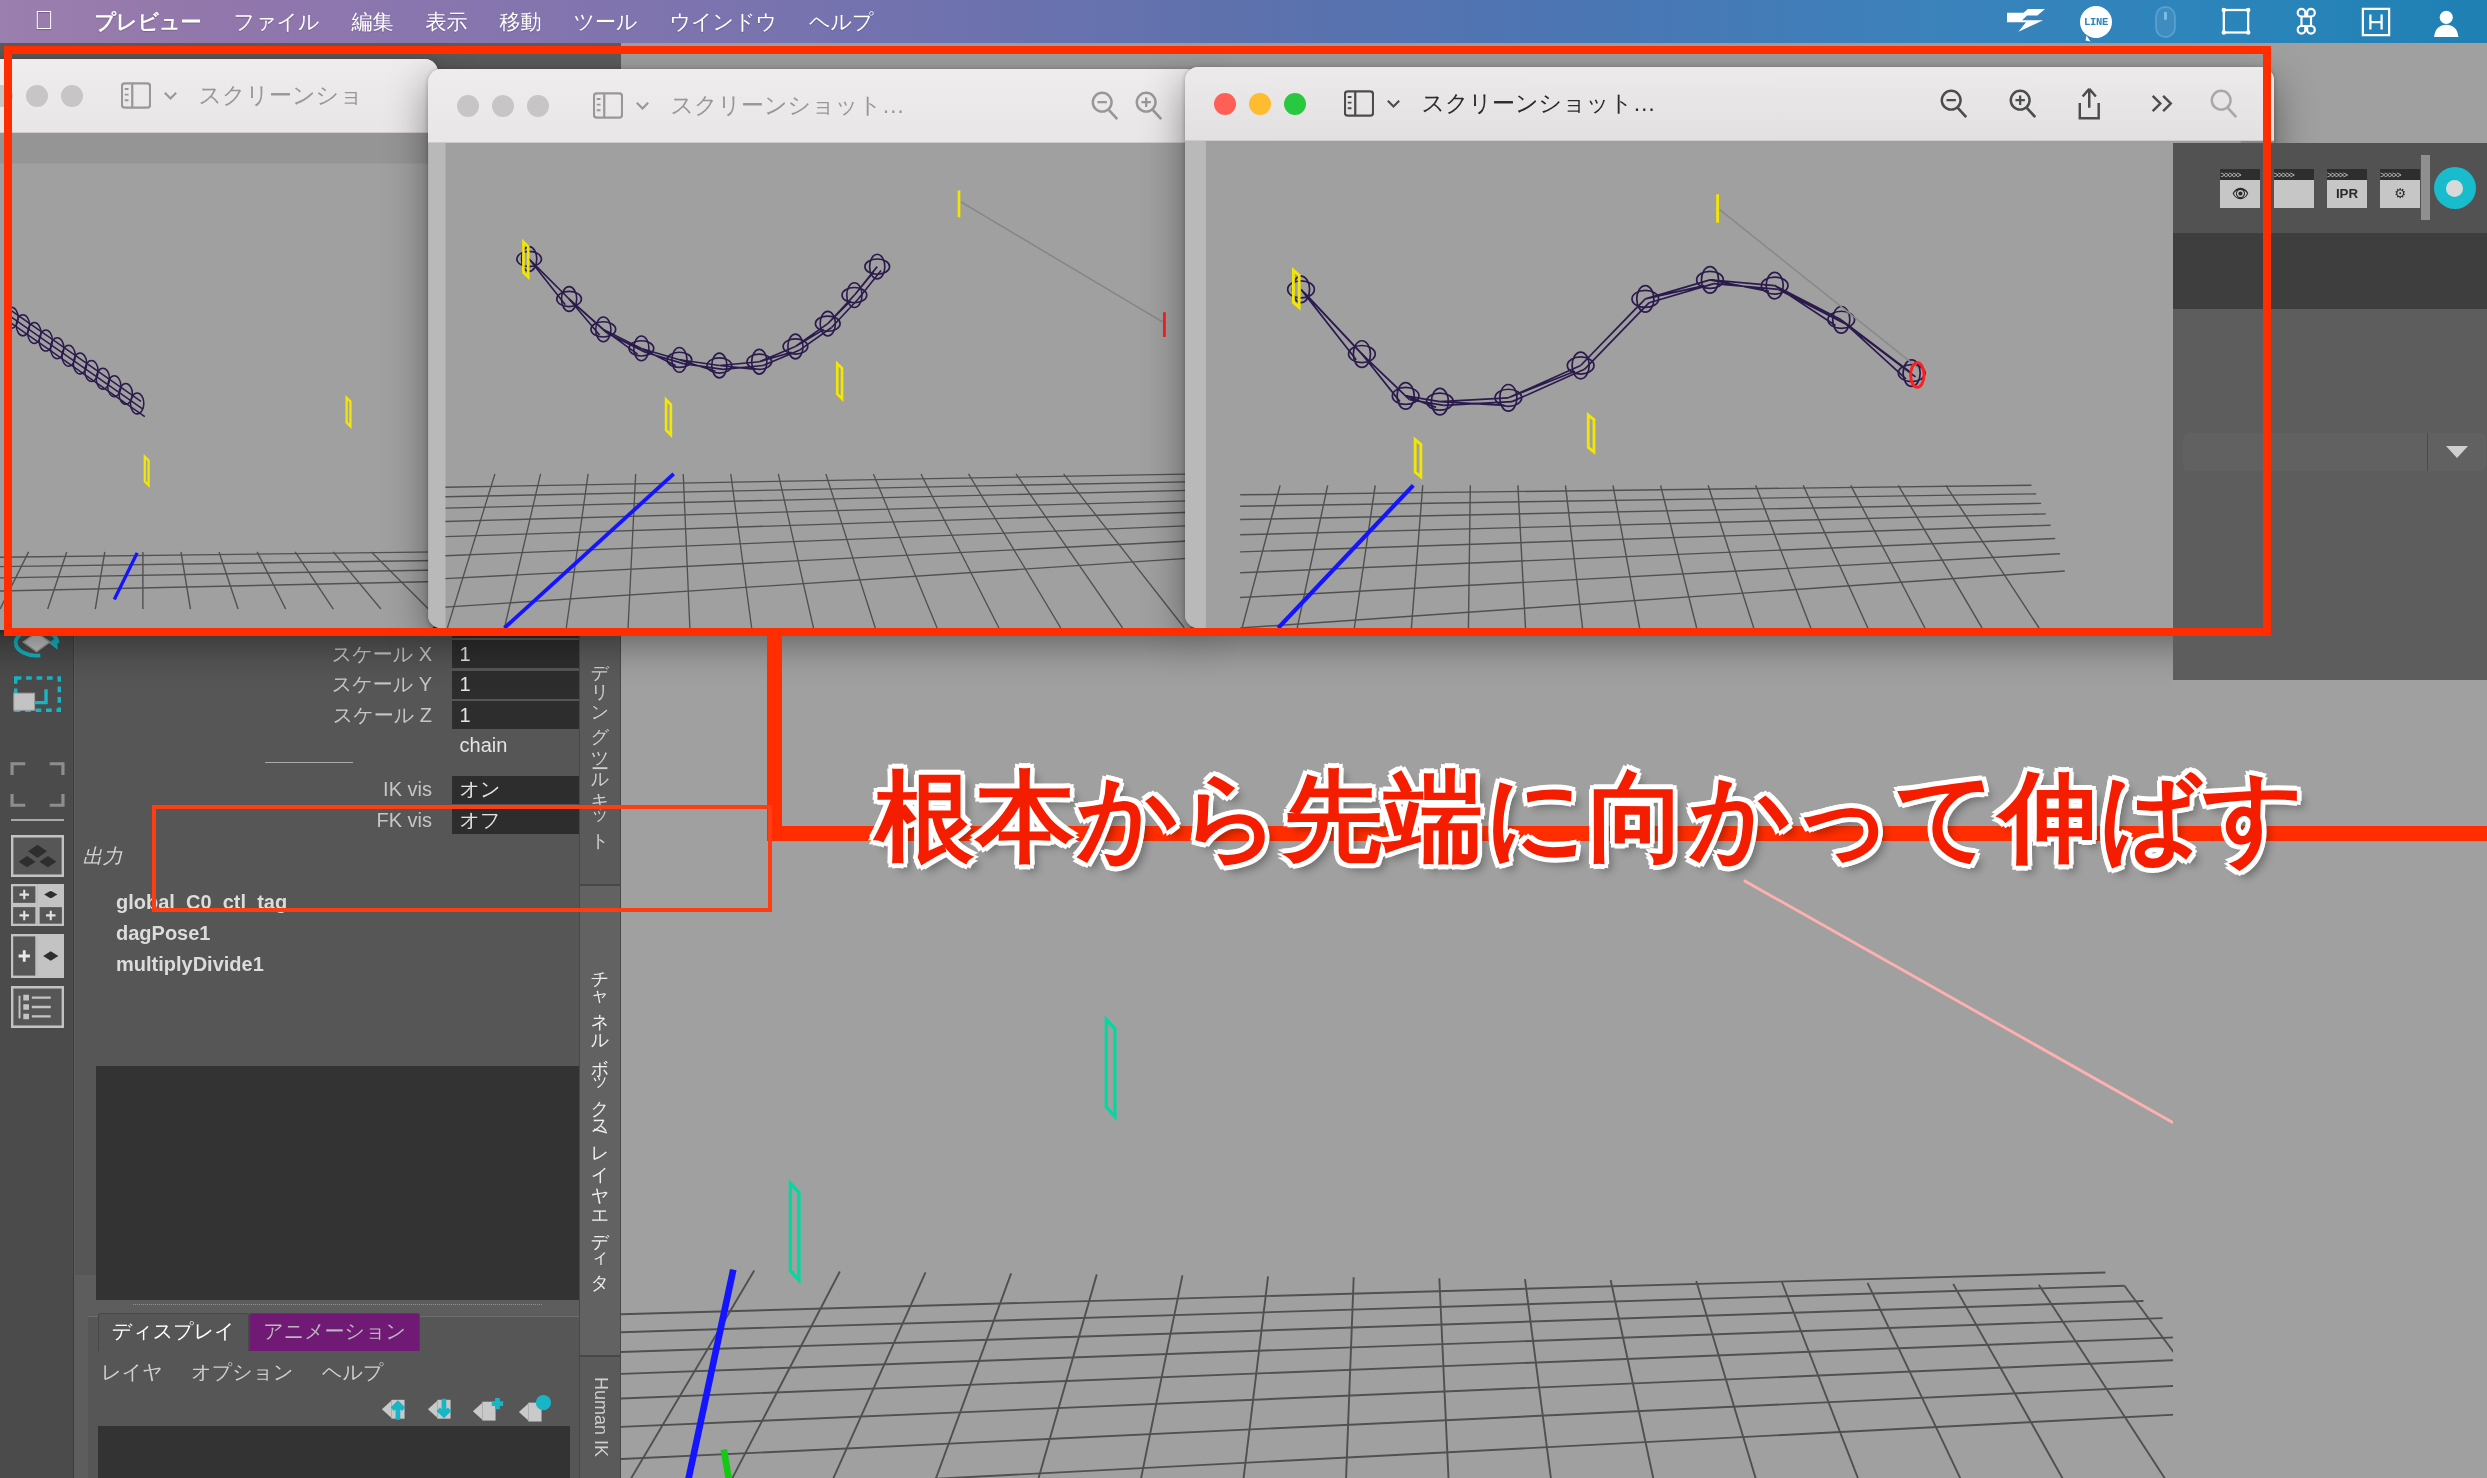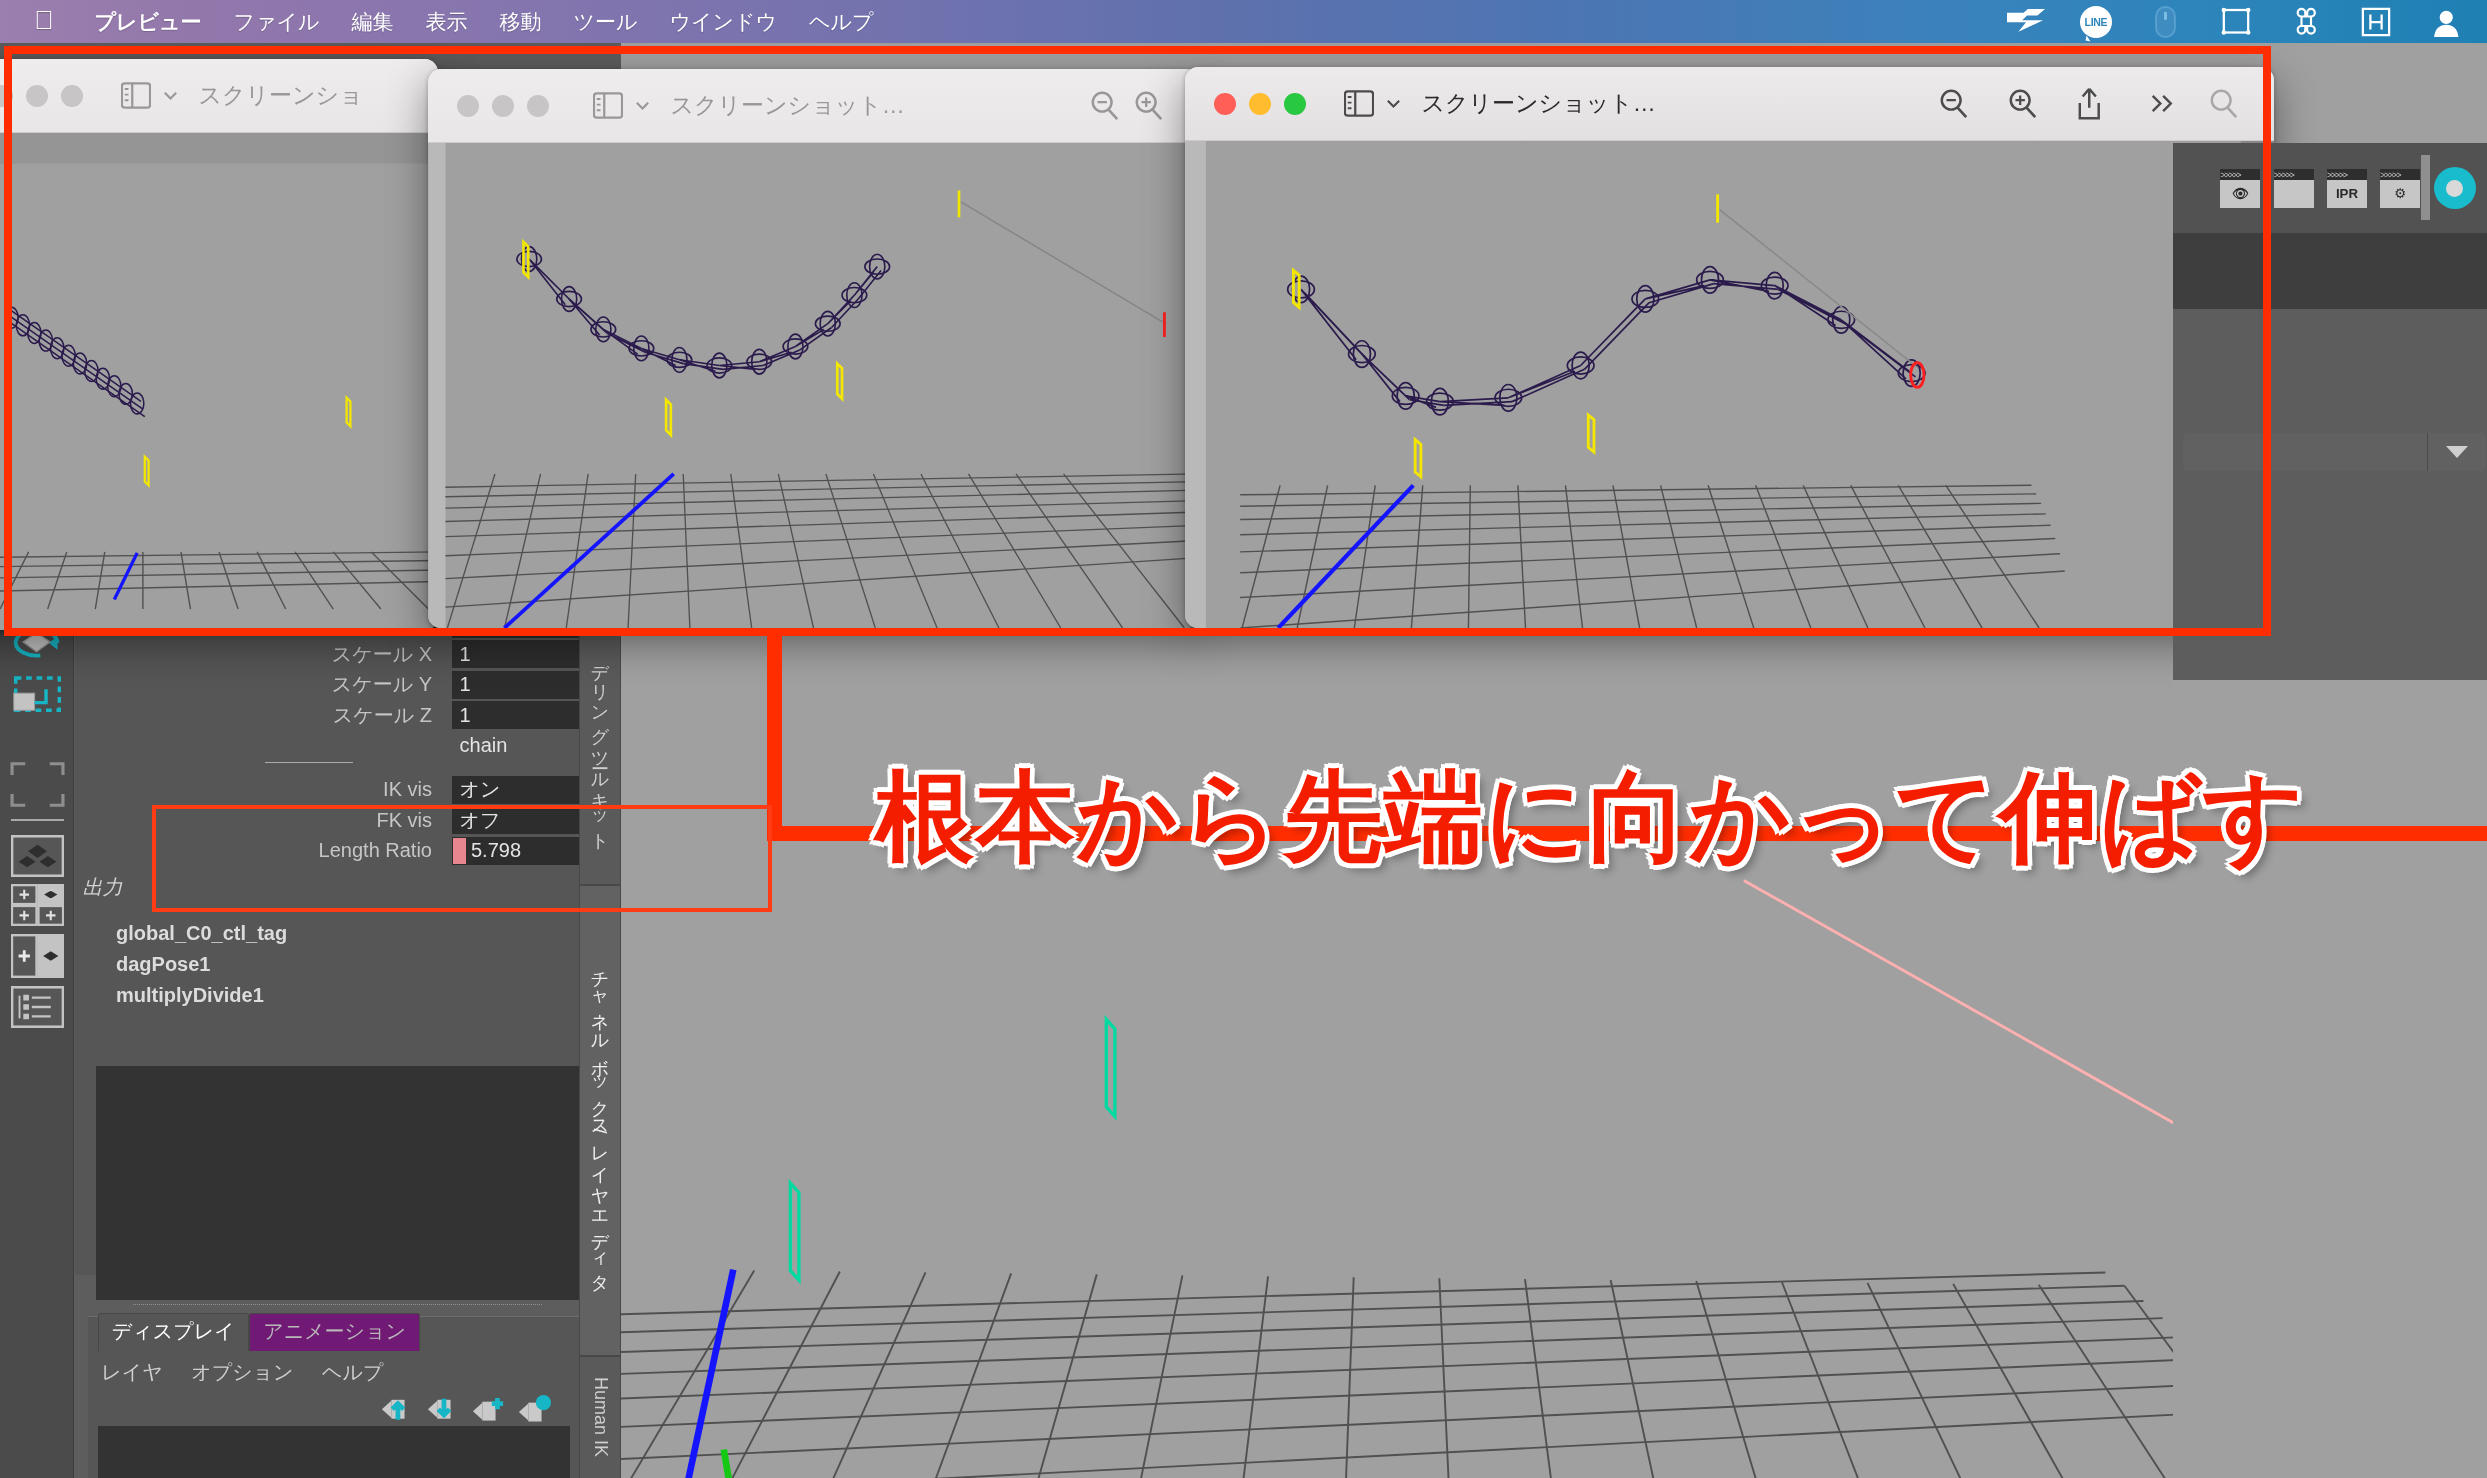--- a/index.html
+++ b/index.html
@@ -24,21 +24,21 @@
     color: #fff; font-size: 26px; line-height: 1; margin: 0 25px 0 34px;
     text-shadow: 0 1px 1px rgba(0,0,0,.25);
     position: relative; top: -1.9px;
   }
   #menubar .mi {
     color: #fff; font-size: 21px; padding: 0 16px; white-space: nowrap;
     text-shadow: 0 1px 1px rgba(0,0,0,.18);
   }
   #menubar .mi.bold { font-weight: bold; }
   #menubar .spacer { flex: 1; }
-  #menubar .status { display: flex; align-items: center; gap: 3px; padding-right: 7.6px; }
+  #menubar .status { display: flex; align-items: center; gap: 3px; padding-right: 7.6px; font-family: Liberation Mono, monospace; }
   #menubar .sicon {
     width: 67px; height: 43px; display: flex; align-items: center;
     justify-content: center; color: #fff;
   }
   #menubar .sicon svg { display: block; }
   .line-badge {
     width: 32px; height: 32px; border-radius: 50%;
     background: #fff; color: #2d85bb; font-size: 10.5px; font-weight: bold;
     display: flex; align-items: center; justify-content: center;
     position: relative; letter-spacing: -0.3px;
@@ -531,27 +531,20 @@
     <div class="attr-sep">
         <div class="line"></div>
       </div>
     <div class="attr-row">
       <div class="lbl">IK vis</div>
       <div class="fld">オン</div>
     </div>
     <div class="attr-row">
       <div class="lbl">FK vis</div>
       <div class="fld">オフ</div>
-    </div>
-    <div class="attr-row">
-      <div class="lbl">Length Ratio</div>
-      <div class="fld slider">
-        <span class="handle"></span>
-        <span>5.798</span>
-      </div>
     </div>
 
     <div id="attr-out">
       <div class="head">出力</div>
       <div class="item">global_C0_ctl_tag</div>
       <div class="item">dagPose1</div>
       <div class="item">multiplyDivide1</div>
     </div>
   </div>
   <div id="attr-blank"></div>

